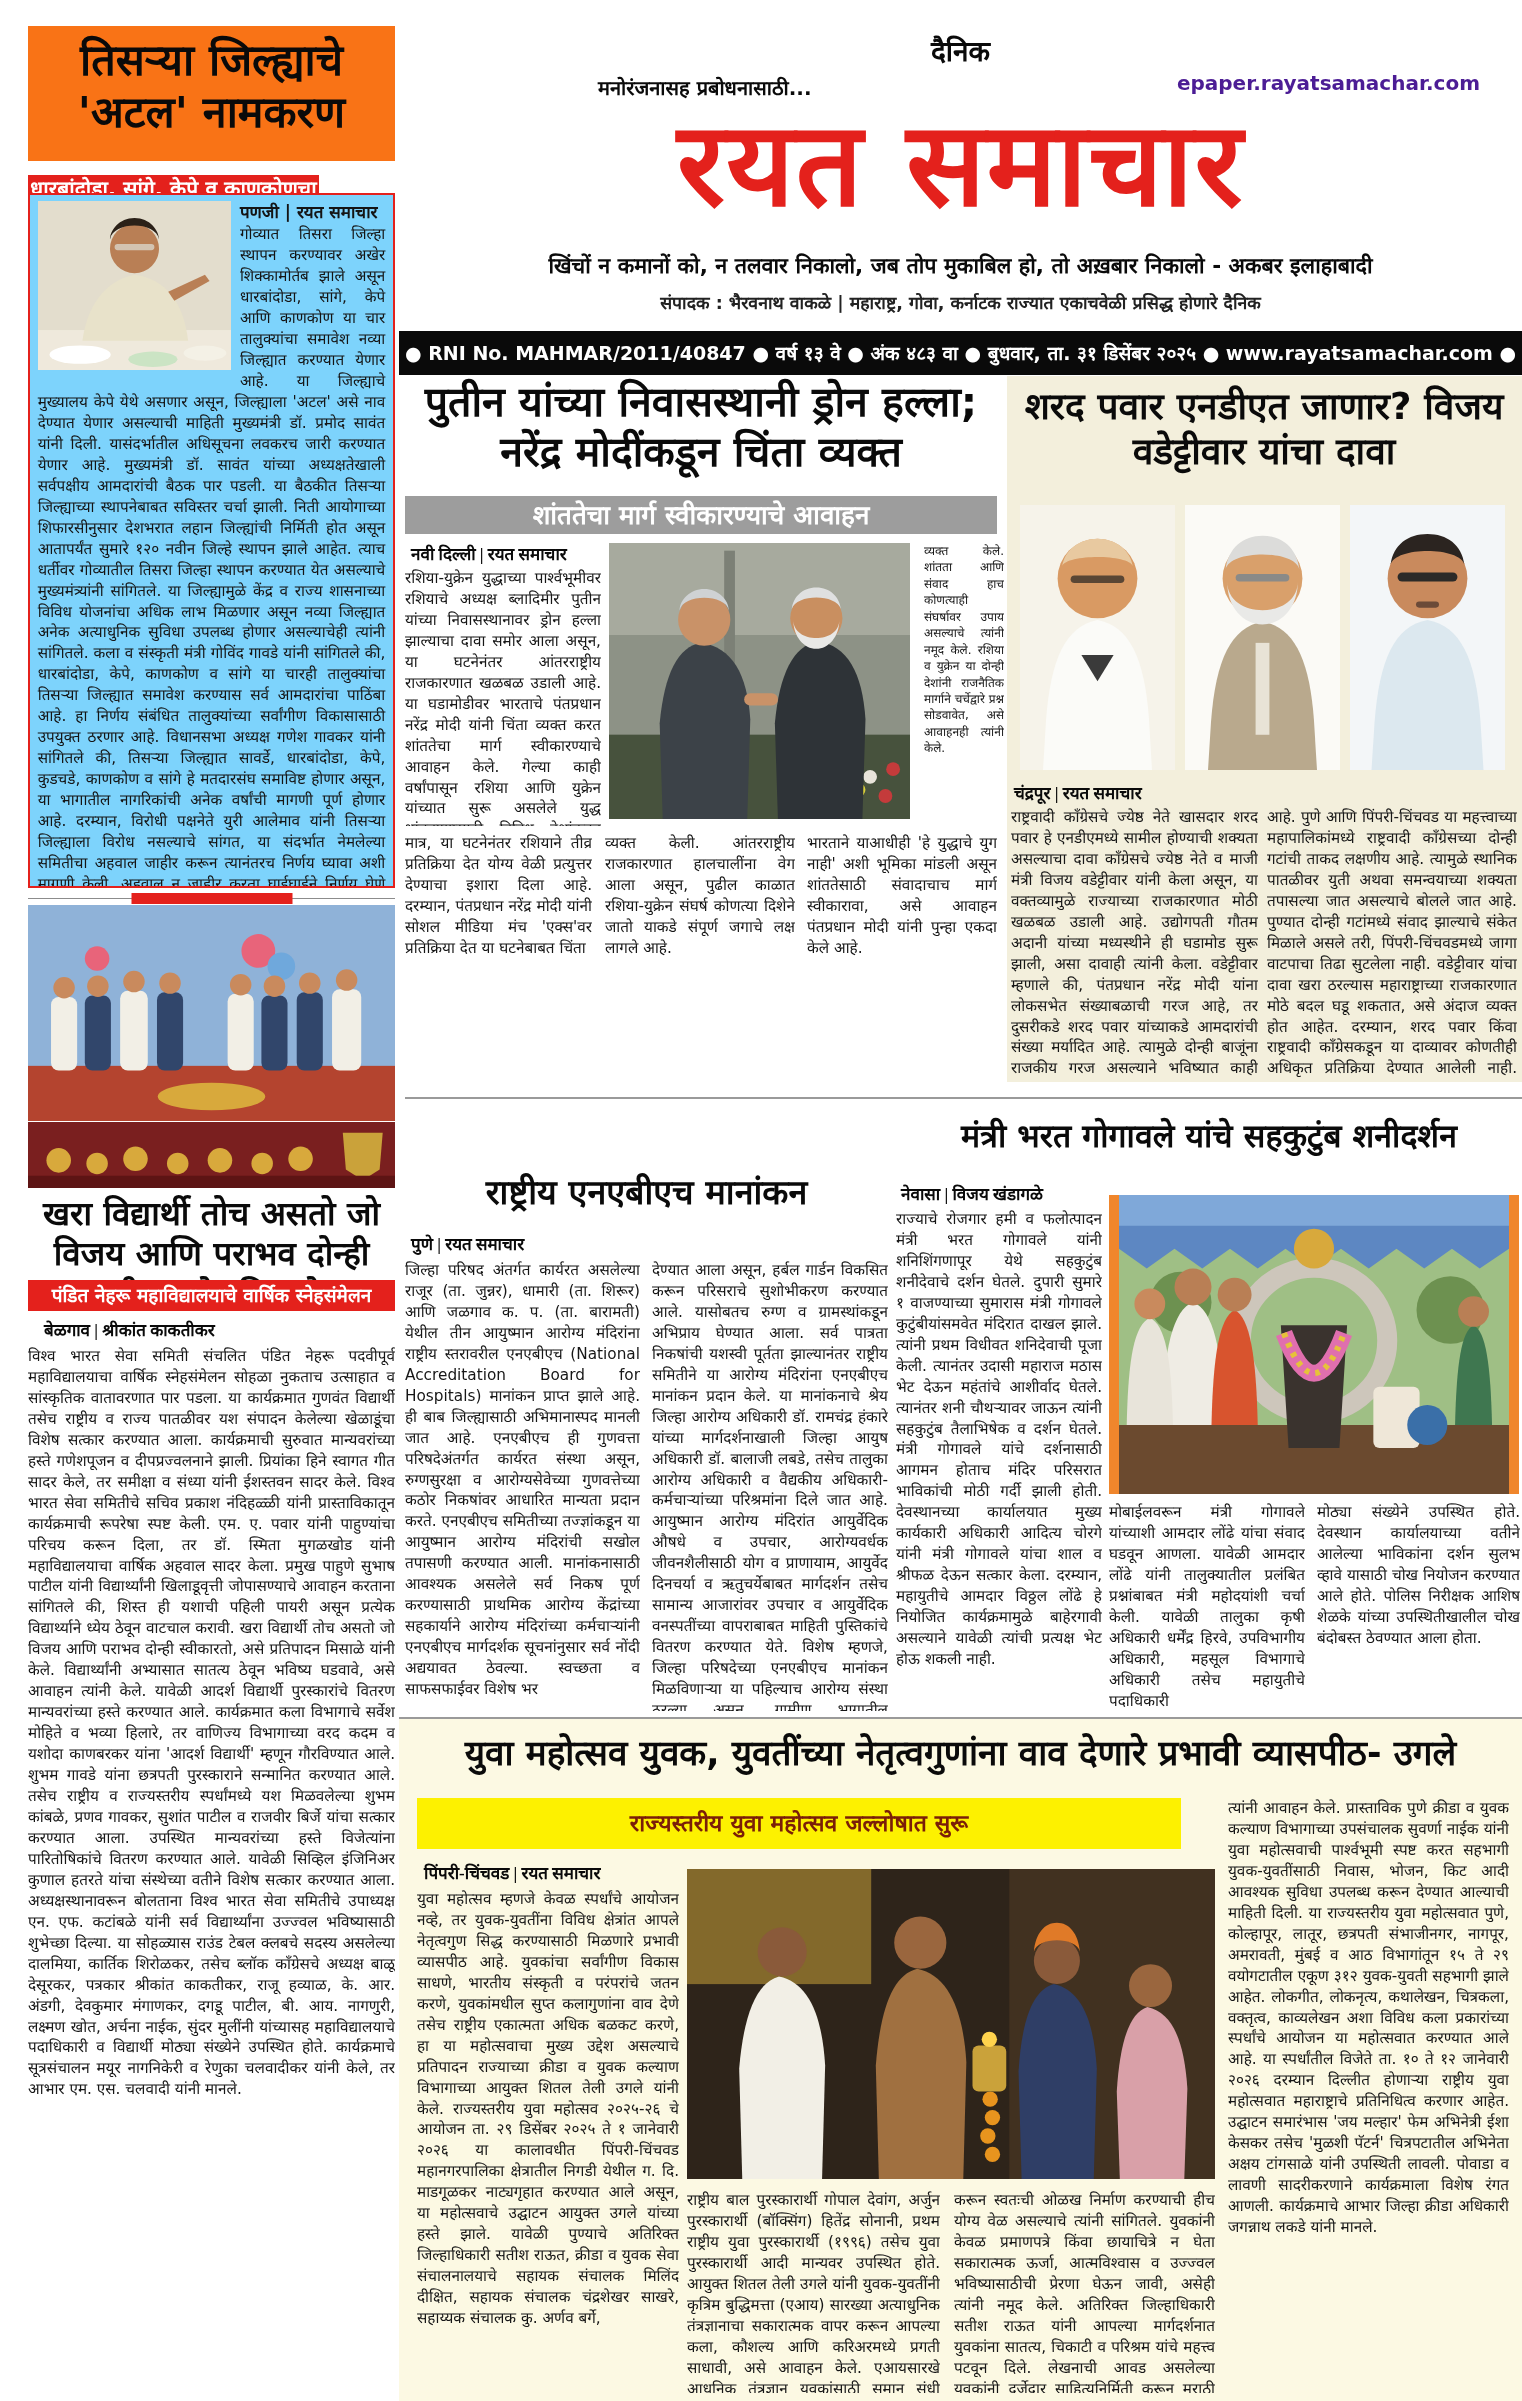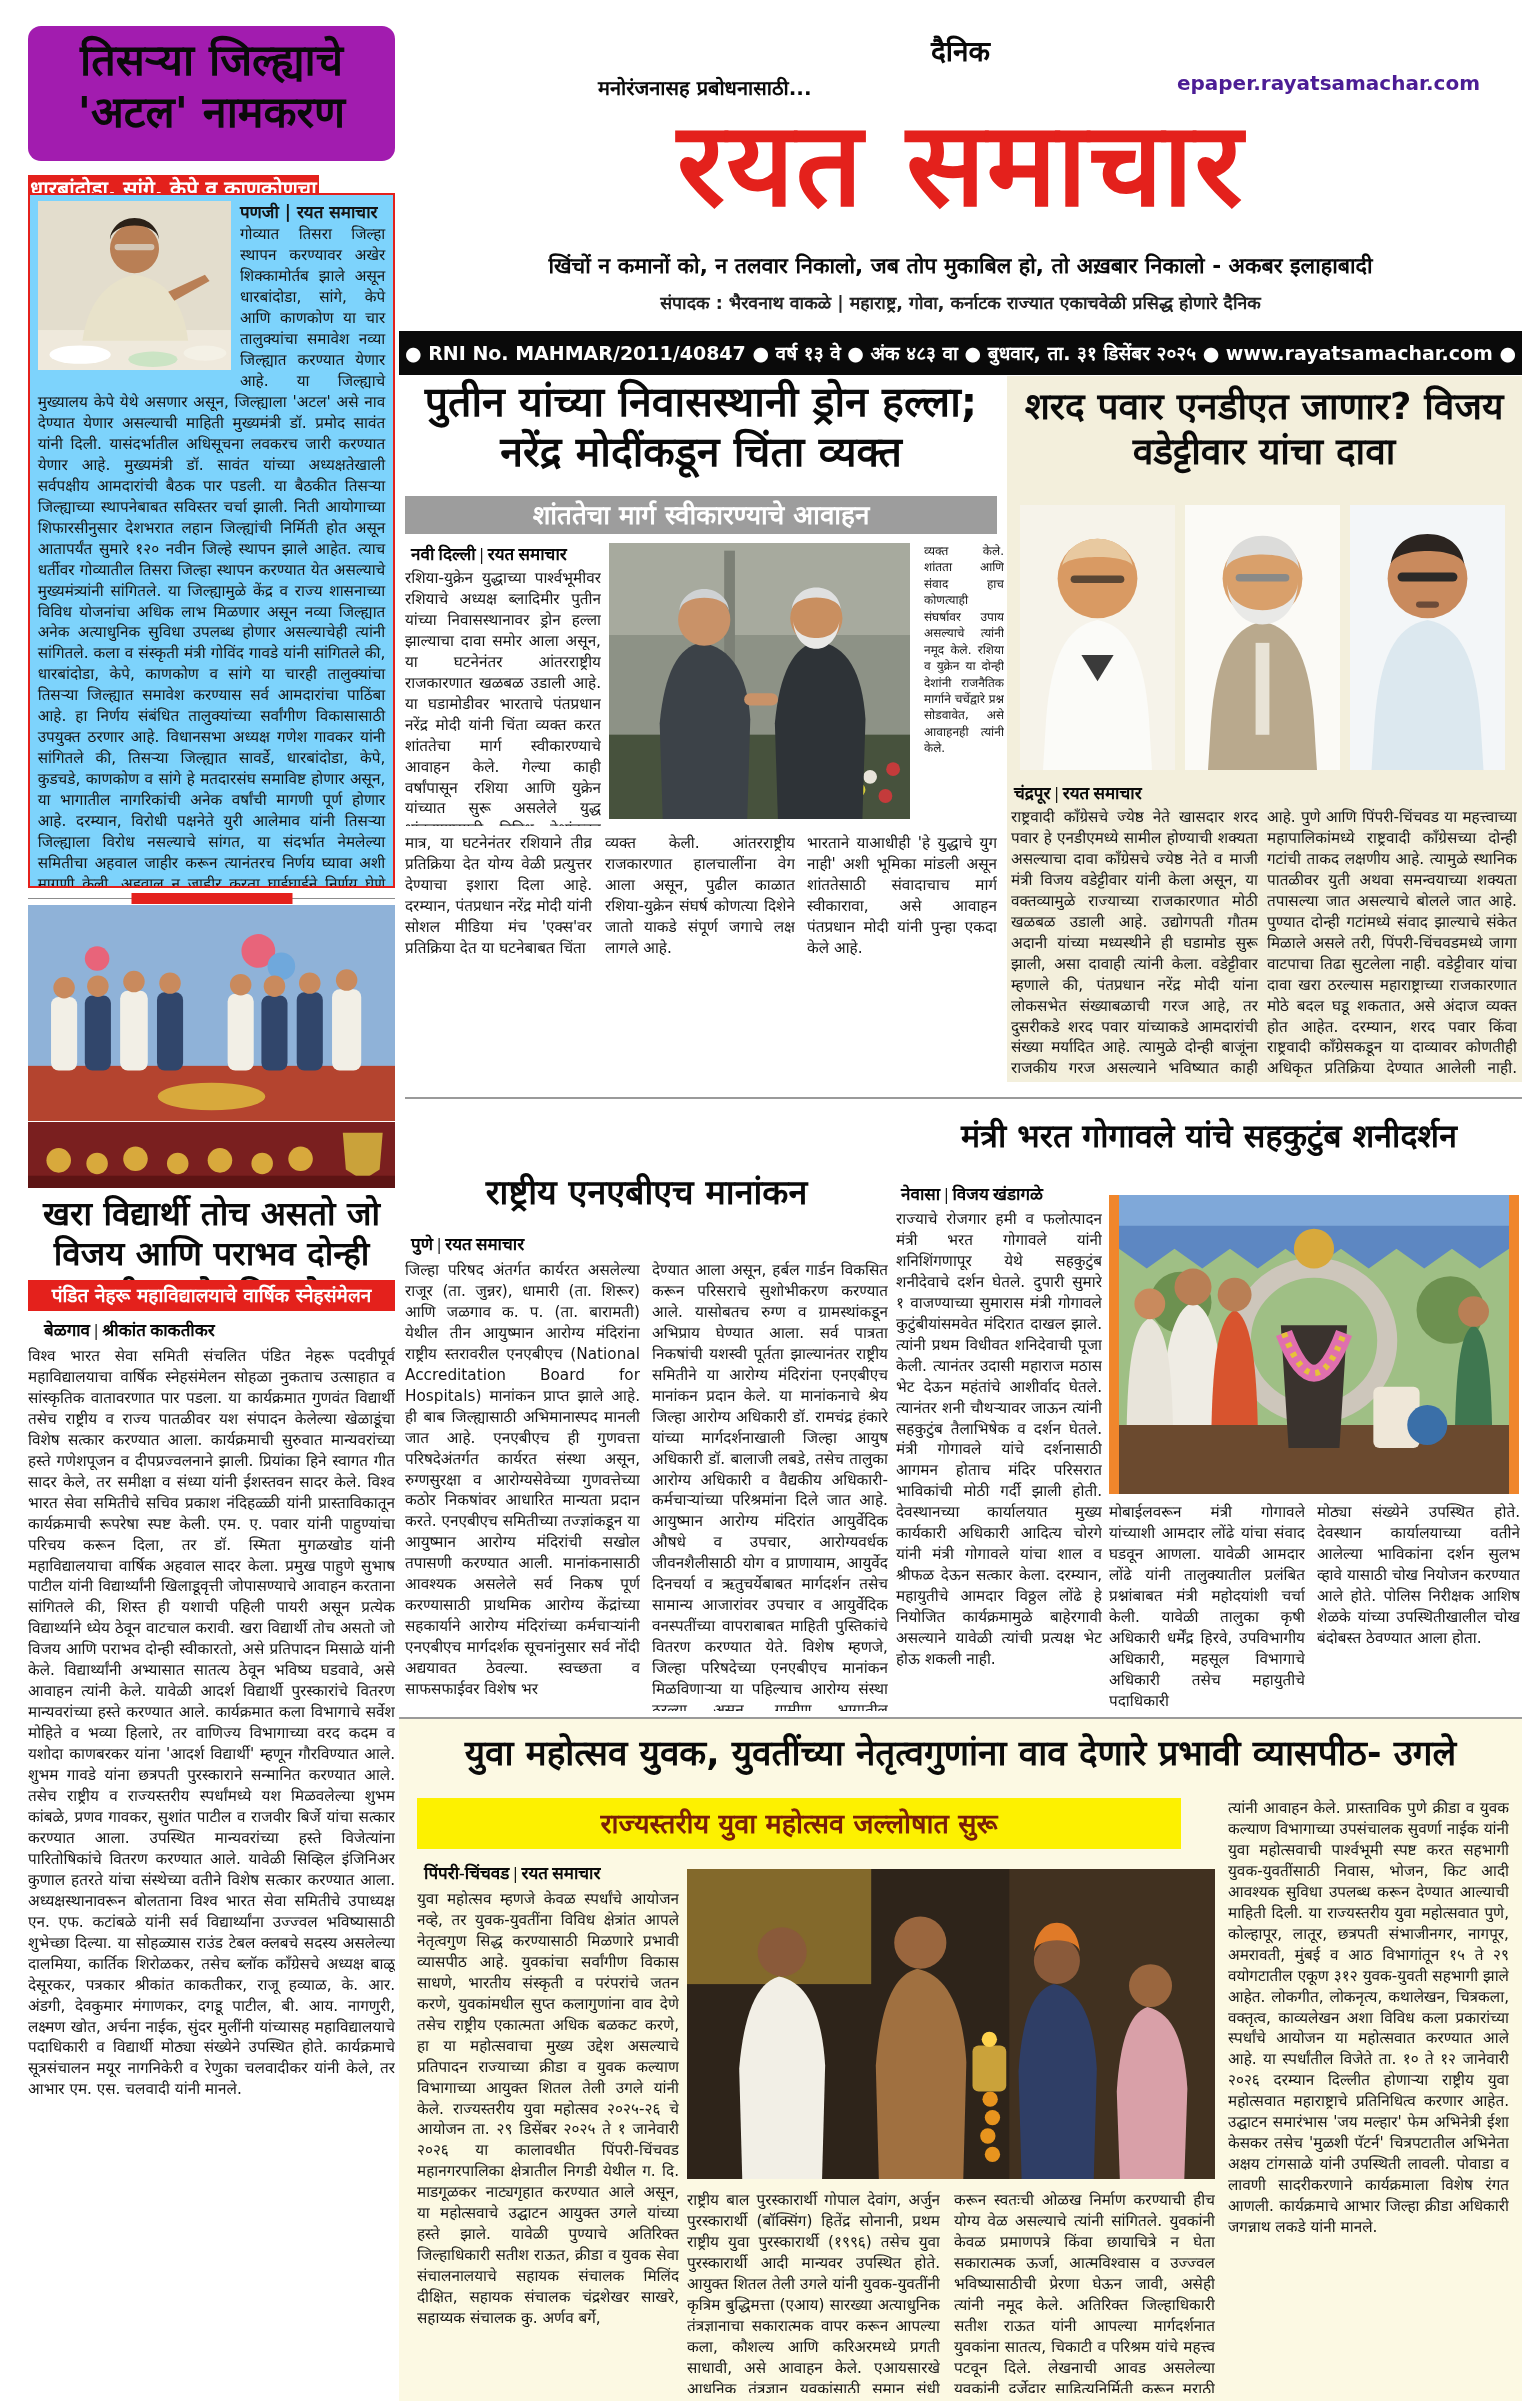--- a/index.html
+++ b/index.html
@@ -15,21 +15,21 @@
   .divider{position:absolute;height:10.7px;}
   .divider:before{content:"";position:absolute;left:0;right:0;top:4.6px;border-top:1.5px solid #8c8c8c;}
   .divider span{position:absolute;left:50%;transform:translateX(-50%);top:0;width:161px;height:10.7px;background:#e4211c;}
   .rule{position:absolute;background:#9a9a9a;}
 </style>
 </head>
 <body>
 
 <div class="page">
 
-  <div class="abs" style="left:28px;top:26px;width:367px;height:135px;background:#a21caf;border-radius:13px;">
+  <div class="abs" style="left:28px;top:26px;width:367px;height:135px;background:#f97316;">
     <div class="hl" style="font-size:43px;padding-top:7.7px;">तिसऱ्या जिल्ह्याचे</div>
     <div class="hl" style="font-size:43px;">'अटल' नामकरण</div>
   </div>
   <div class="strip" style="left:28px;top:163px;width:291px;height:28px;font-size:21px;line-height:28px;margin-top:12px;">धारबांदोडा, सांगे, केपे व काणकोणचा समावेश</div>
 
   <div class="abs" style="left:399px;top:0;width:1123px;height:330px;">
     <div class="abs" style="left:0;right:0;top:31px;text-align:center;font-weight:bold;font-size:28px;color:#0a0a0a;">दैनिक</div>
     <div class="abs" style="left:199px;top:74px;font-weight:bold;font-size:20px;color:#0a0a0a;">मनोरंजनासह प्रबोधनासाठी...</div>
     <div class="abs" style="right:42px;top:71px;font-weight:bold;font-size:20px;color:#4c1d95;">epaper.rayatsamachar.com</div>
     <div class="abs" style="left:0;right:0;top:83px;text-align:center;font-weight:bold;font-size:117px;line-height:1.4;color:#e4211c;letter-spacing:1.5px;">रयत समाचार</div>
@@ -223,21 +223,21 @@
       <circle cx="460" cy="152" r="20" fill="#b97f55"></circle>
       <rect x="330" y="250" width="60" height="80" rx="8" fill="#efe7d8"></rect>
       <circle cx="400" cy="300" r="26" fill="#3a6fa8"></circle>
     </svg>
   </div>
   <div class="col" style="left:1109px;top:1502px;width:196px;height:210px;">मोबाईलवरून मंत्री गोगावले यांच्याशी आमदार लोंढे यांचा संवाद घडवून आणला. यावेळी आमदार लोंढे यांनी तालुक्यातील प्रलंबित प्रश्नांबाबत मंत्री महोदयांशी चर्चा केली. यावेळी तालुका कृषी अधिकारी धर्मेंद्र हिरवे, उपविभागीय अधिकारी, महसूल विभागाचे अधिकारी तसेच महायुतीचे पदाधिकारी</div>
   <div class="col" style="left:1317px;top:1502px;width:203px;height:210px;">मोठ्या संख्येने उपस्थित होते. देवस्थान कार्यालयाच्या वतीने आलेल्या भाविकांना दर्शन सुलभ व्हावे यासाठी चोख नियोजन करण्यात आले होते. पोलिस निरीक्षक आशिष शेळके यांच्या उपस्थितीखालील चोख बंदोबस्त ठेवण्यात आला होता.</div>
 
   <div class="abs" style="left:399px;top:1717px;width:1123px;height:684px;background:#fcf9e3;border-top:2.3px solid #9a9a9a;box-sizing:border-box;"></div>
   <div class="hl" style="position:absolute;left:414px;top:1732px;width:1093px;font-size:35px;">युवा महोत्सव युवक, युवतींच्या नेतृत्वगुणांना वाव देणारे प्रभावी व्यासपीठ- उगले</div>
-  <div class="abs hl" style="left:417px;top:1798px;width:764px;height:51px;background:#fdf100;color:#7a1e08;font-size:27px;line-height:51px;">राज्यस्तरीय युवा महोत्सव जल्लोषात सुरू</div>
+  <div class="abs hl" style="left:417px;top:1798px;width:764px;height:51px;background:#fdf100;color:#7a1e08;font-size:23px;line-height:51px;">राज्यस्तरीय युवा महोत्सव जल्लोषात सुरू</div>
   <div class="byline" style="left:424px;top:1861px;">पिंपरी-चिंचवड | रयत समाचार</div>
   <div class="col" style="left:417px;top:1889px;width:262px;height:503px;">युवा महोत्सव म्हणजे केवळ स्पर्धांचे आयोजन नव्हे, तर युवक-युवतींना विविध क्षेत्रांत आपले नेतृत्वगुण सिद्ध करण्यासाठी मिळणारे प्रभावी व्यासपीठ आहे. युवकांचा सर्वांगीण विकास साधणे, भारतीय संस्कृती व परंपरांचे जतन करणे, युवकांमधील सुप्त कलागुणांना वाव देणे तसेच राष्ट्रीय एकात्मता अधिक बळकट करणे, हा या महोत्सवाचा मुख्य उद्देश असल्याचे प्रतिपादन राज्याच्या क्रीडा व युवक कल्याण विभागाच्या आयुक्त शितल तेली उगले यांनी केले. राज्यस्तरीय युवा महोत्सव २०२५-२६ चे आयोजन ता. २९ डिसेंबर २०२५ ते १ जानेवारी २०२६ या कालावधीत पिंपरी-चिंचवड महानगरपालिका क्षेत्रातील निगडी येथील ग. दि. माडगूळकर नाट्यगृहात करण्यात आले असून, या महोत्सवाचे उद्घाटन आयुक्त उगले यांच्या हस्ते झाले. यावेळी पुण्याचे अतिरिक्त जिल्हाधिकारी सतीश राऊत, क्रीडा व युवक सेवा संचालनालयाचे सहायक संचालक मिलिंद दीक्षित, सहायक संचालक चंद्रशेखर साखरे, सहाय्यक संचालक कु. अर्णव बर्गे,</div>
   <div class="photo" style="left:687px;top:1869px;width:528px;height:310px;">
     <svg viewBox="0 0 688 404" preserveAspectRatio="none" aria-hidden="true">
       <rect width="688" height="404" fill="#2e241a"></rect>
       <rect width="240" height="150" fill="#caa23a" opacity="0.55"></rect>
       <rect x="420" width="268" height="404" fill="#4a3823" opacity="0.7"></rect>
       <path d="M120 140 C90 148 74 190 68 260 L72 404 L176 404 L180 256 C176 190 158 148 120 140" fill="#f2efe6"></path>
       <circle cx="124" cy="108" r="32" fill="#8a5a3a"></circle>
       <path d="M300 130 C268 138 252 182 246 256 L250 404 L360 404 L364 252 C360 184 340 138 300 130" fill="#a07040"></path>

